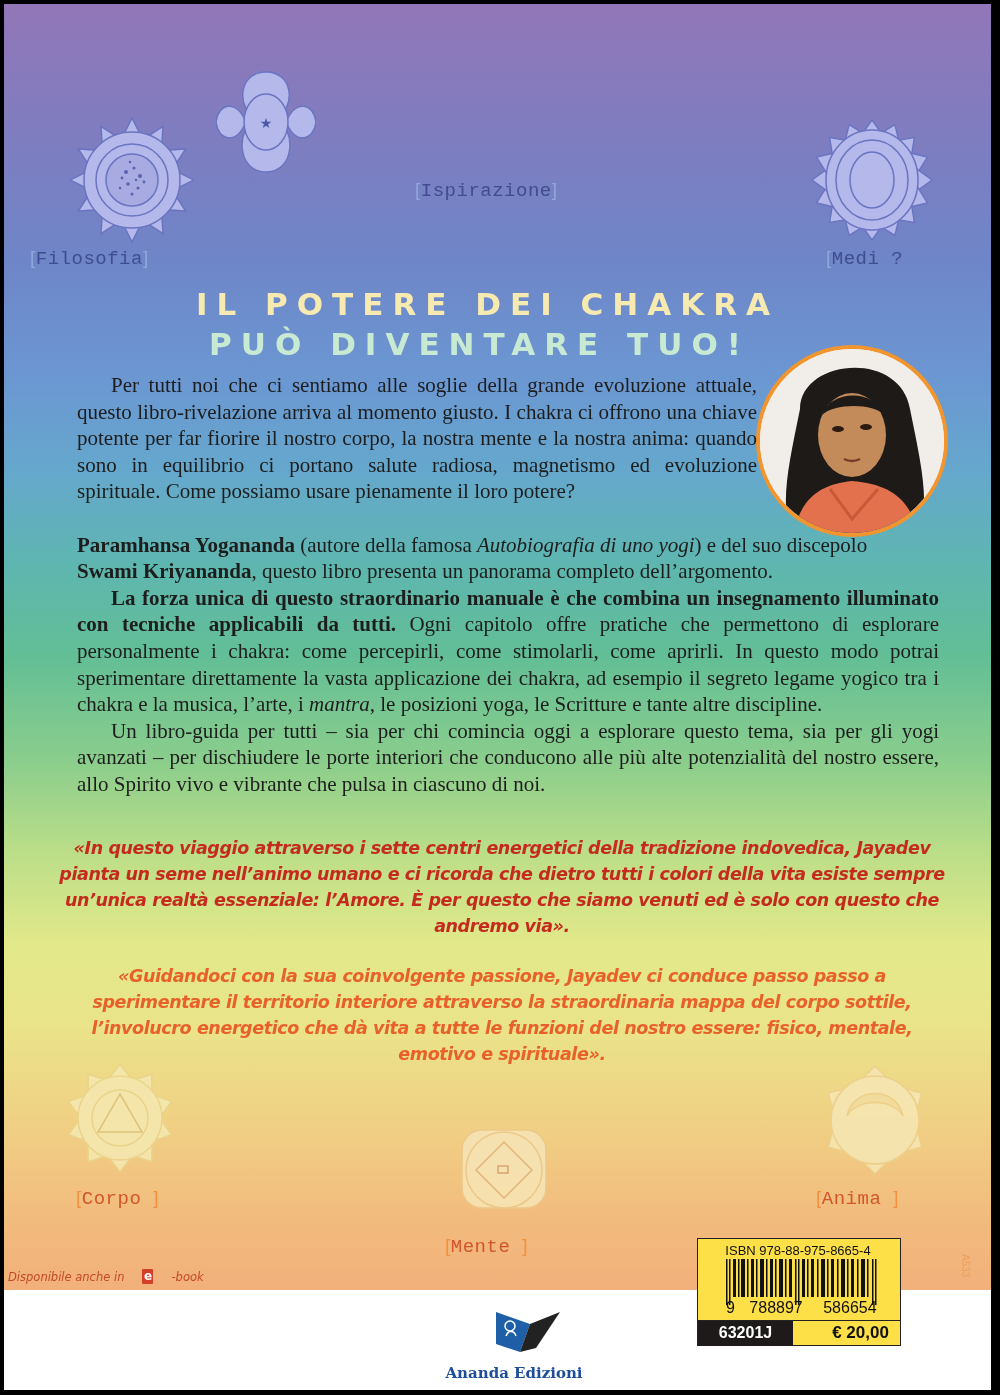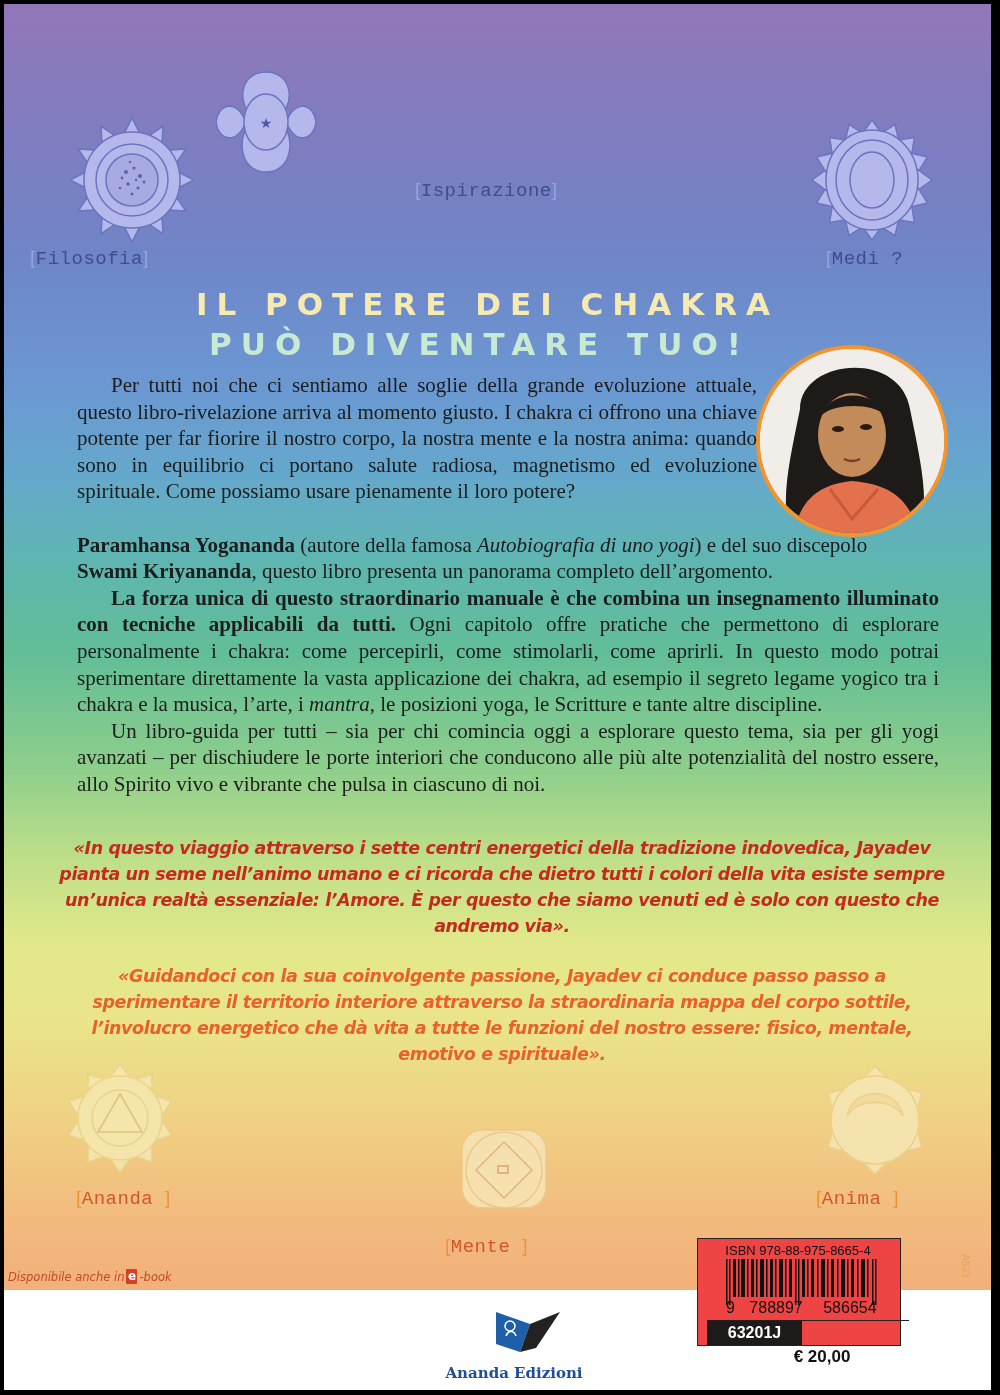--- a/index.html
+++ b/index.html
@@ -58,42 +58,42 @@
   .attr {
     position:absolute; left:48px; width:900px; text-align:center;
     font-family:"Liberation Serif", serif; font-size:17px; line-height:25px; color:#2a2a2a;
   }
   .attr i { font-style:italic; }
   .a1 { top:908px; }
   .a2 { top:1036px; }
 
   .ebook {
     position:absolute; left:4px; top:1265px; font-family:"DejaVu Sans", sans-serif;
-    font-style:italic; font-size:11.5px; color:#C24A2A; display:flex; align-items:center; gap:2px;
+    font-style:italic; font-size:11.5px; color:#C24A2A; display:flex; align-items:center; gap:18px;
   }
   .ebook .e-badge {
     display:inline-block; width:11px; height:15px; background:#D2402A; color:#fff;
     font-size:12px; line-height:14px; text-align:center; font-style:normal; font-weight:bold;
     border-radius:1px;
   }
   .isbn-box {
     position:absolute; left:693px; top:1234px; width:202px; height:106px;
-    border:1.5px solid #222; background:#ef4444;
+    border:1.5px solid #222; background:#fde047;
   }
   .isbn-text {
     position:absolute; left:0; top:4px; width:200px; text-align:center;
     font-family:"Liberation Sans", sans-serif; font-size:13px; color:#111;
   }
   .barcode { position:absolute; left:28px; top:20px; width:152px; height:46px; }
   .bar-digits {
     position:absolute; left:28px; top:60px; width:190px;
     font-family:"Liberation Sans", sans-serif; font-size:16px; color:#111;
     background:transparent;
   }
-  .price-row { position:absolute; left:9px; top:81px; width:202px; height:25px; border-top:1.5px solid #222; display:flex;flex-direction:column; }
+  .price-row { position:absolute; left:0; top:81px; width:202px; height:25px; border-top:1.5px solid #222; display:flex; }
   .code-cell {
     width:95px; background:#1F1A1A; color:#fff; font-family:"Liberation Sans", sans-serif;
     font-weight:bold; font-size:16px; text-align:center; line-height:24px;
   }
   .price-cell {
     flex:1; color:#111; font-family:"Liberation Sans", sans-serif; font-weight:bold;
     font-size:17px; text-align:center; line-height:24px;padding-left:28px;
   }
   .side-code {
     position:absolute; left:967px; top:1250px; transform:rotate(90deg); transform-origin:left top;
@@ -255,21 +255,21 @@
           <path d="M0,-54 L18,-36 L-18,-36Z" transform="rotate(180)"></path>
         <path d="M0,-54 L18,-36 L-18,-36Z" transform="rotate(240)"></path>
           <path d="M0,-54 L18,-36 L-18,-36Z" transform="rotate(300)"></path>
         <circle r="44"></circle>
         <path d="M-28,-4 C-22,-34 22,-34 28,-4 C18,-22 -18,-22 -28,-4Z" fill="#F2DCA0"></path>
       </g>
     </g>
   </svg>
 
   <div class="label bot" style="left:72px;top:1183px;">
-    <span class="br">[</span><span>Ananda</span>&nbsp;<span class="br">]</span>
+    <span class="br">[</span><span>Corpo</span>&nbsp;<span class="br">]</span>
   </div>
   <div class="label bot" style="left:441px;top:1231px;">
     <span class="br">[</span><span>Mente</span>&nbsp;<span class="br">]</span>
   </div>
   <div class="label bot" style="left:812px;top:1183px;">
     <span class="br">[</span><span>Anima</span>&nbsp;<span class="br">]</span>
   </div>
 
   <div class="ebook">
     <span>Disponibile anche in</span>

